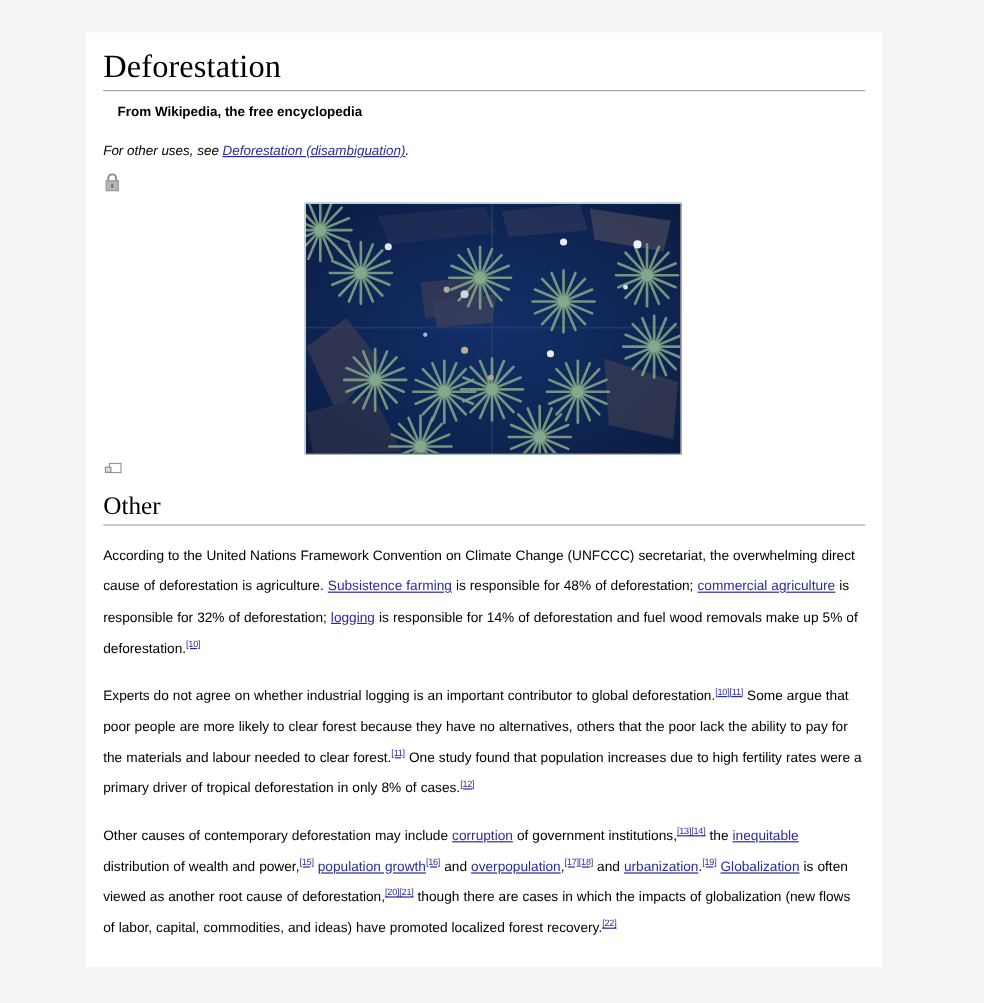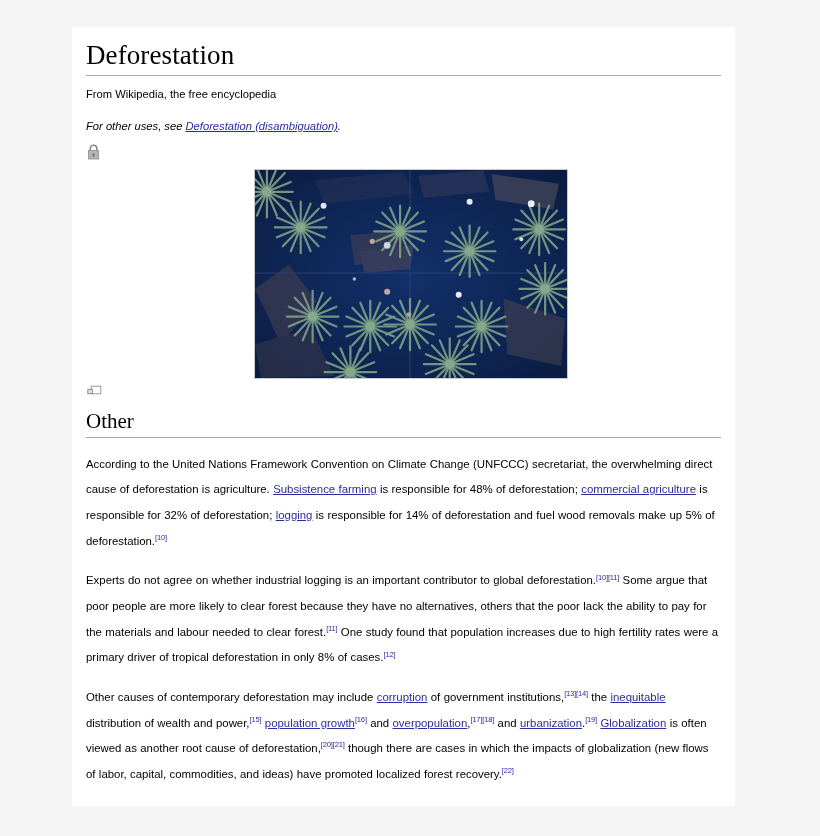--- a/index.html
+++ b/index.html
@@ -47,21 +47,22 @@
     height: 1px;
     background: #a2a9b1;
     margin: 0 0 10px 0;
   }
 
   
   .siteline {
     font-size: 11.2px;
     color: #000;
     line-height: 1.45;
-    margin: 0 0 9px 0;
+    margin: 0 0 9px 12px;
+    font-weight: bold;
   }
   .hatnote {
     font-size: 11.2px;
     font-style: italic;
     color: #000;
     line-height: 1.45;
     margin: 16px 0 6px 0;
   }
 
   
@@ -144,20 +145,21 @@
     color: #000;
     line-height: 2.25;
     margin: 0 0 14px 0;
     text-align: left;
     word-spacing: 0.2px;
   }
   .para:last-child { margin-bottom: 0; }
 
   .refmark {
     color: #2b2ba0;
+    text-decoration: underline;
     font-size: 7.6px;
     vertical-align: super;
     line-height: 0;
     letter-spacing: -0.2px;
     cursor: pointer;
     margin-top: 40px;
   }
 </style>
 </head>
 <body>

